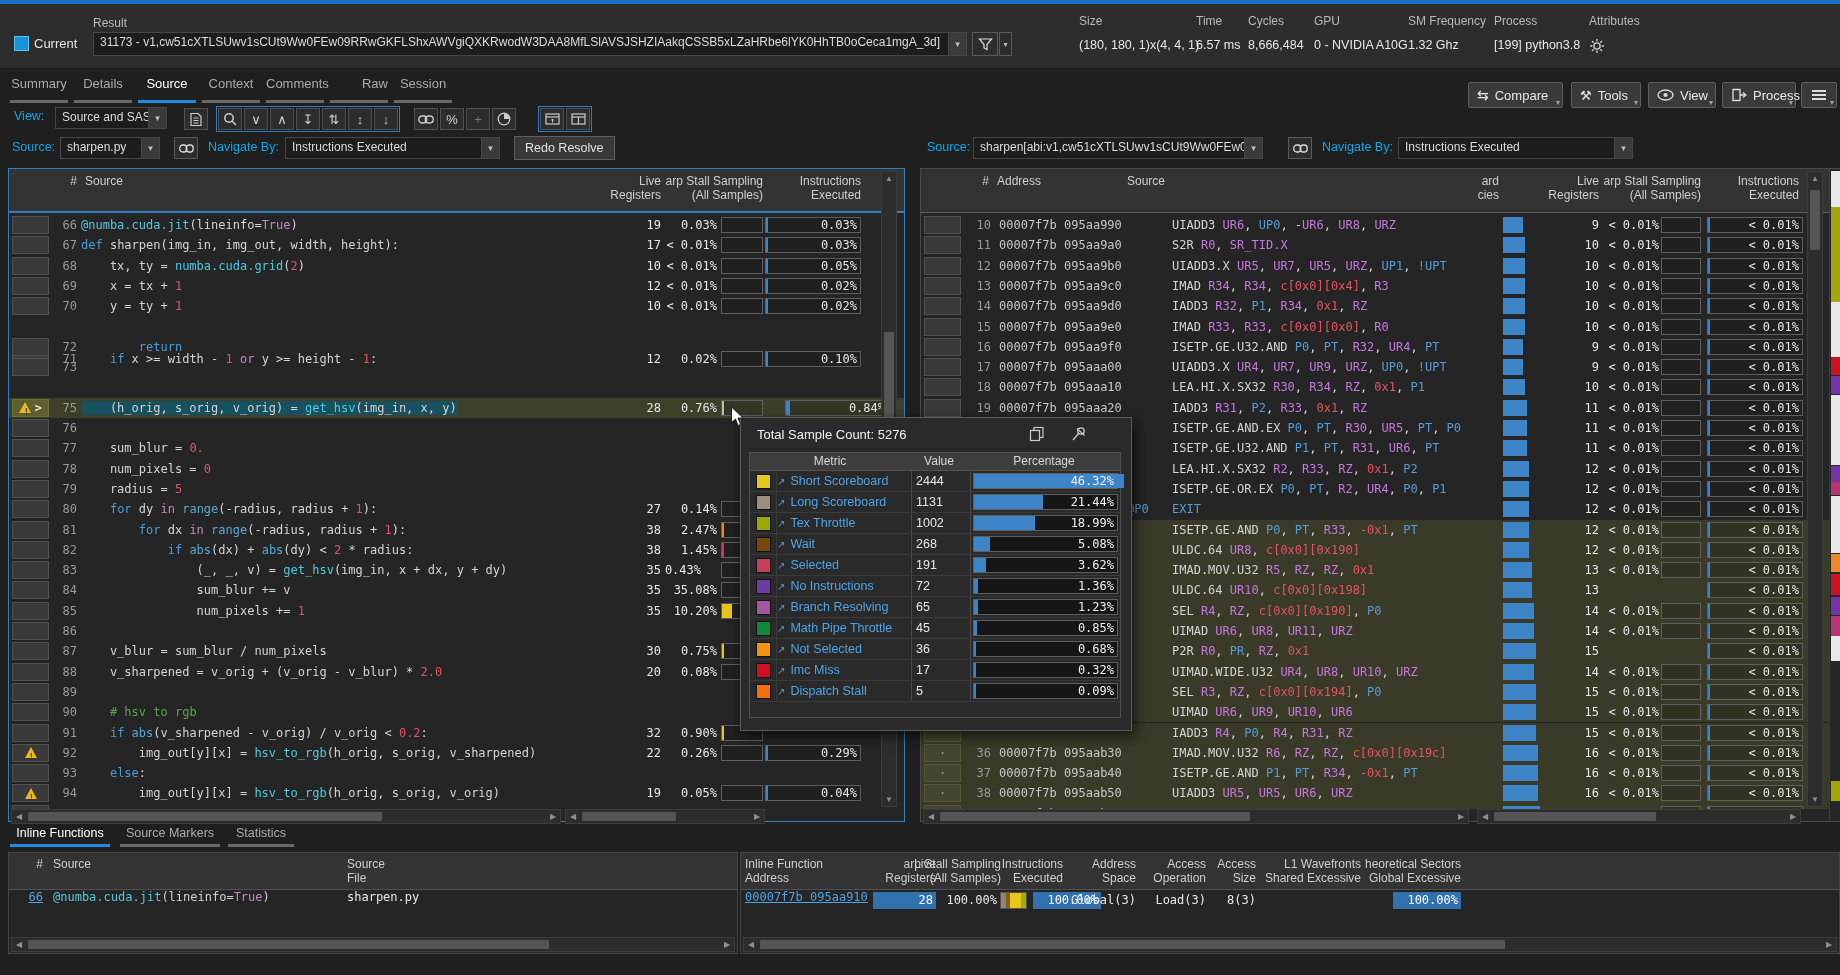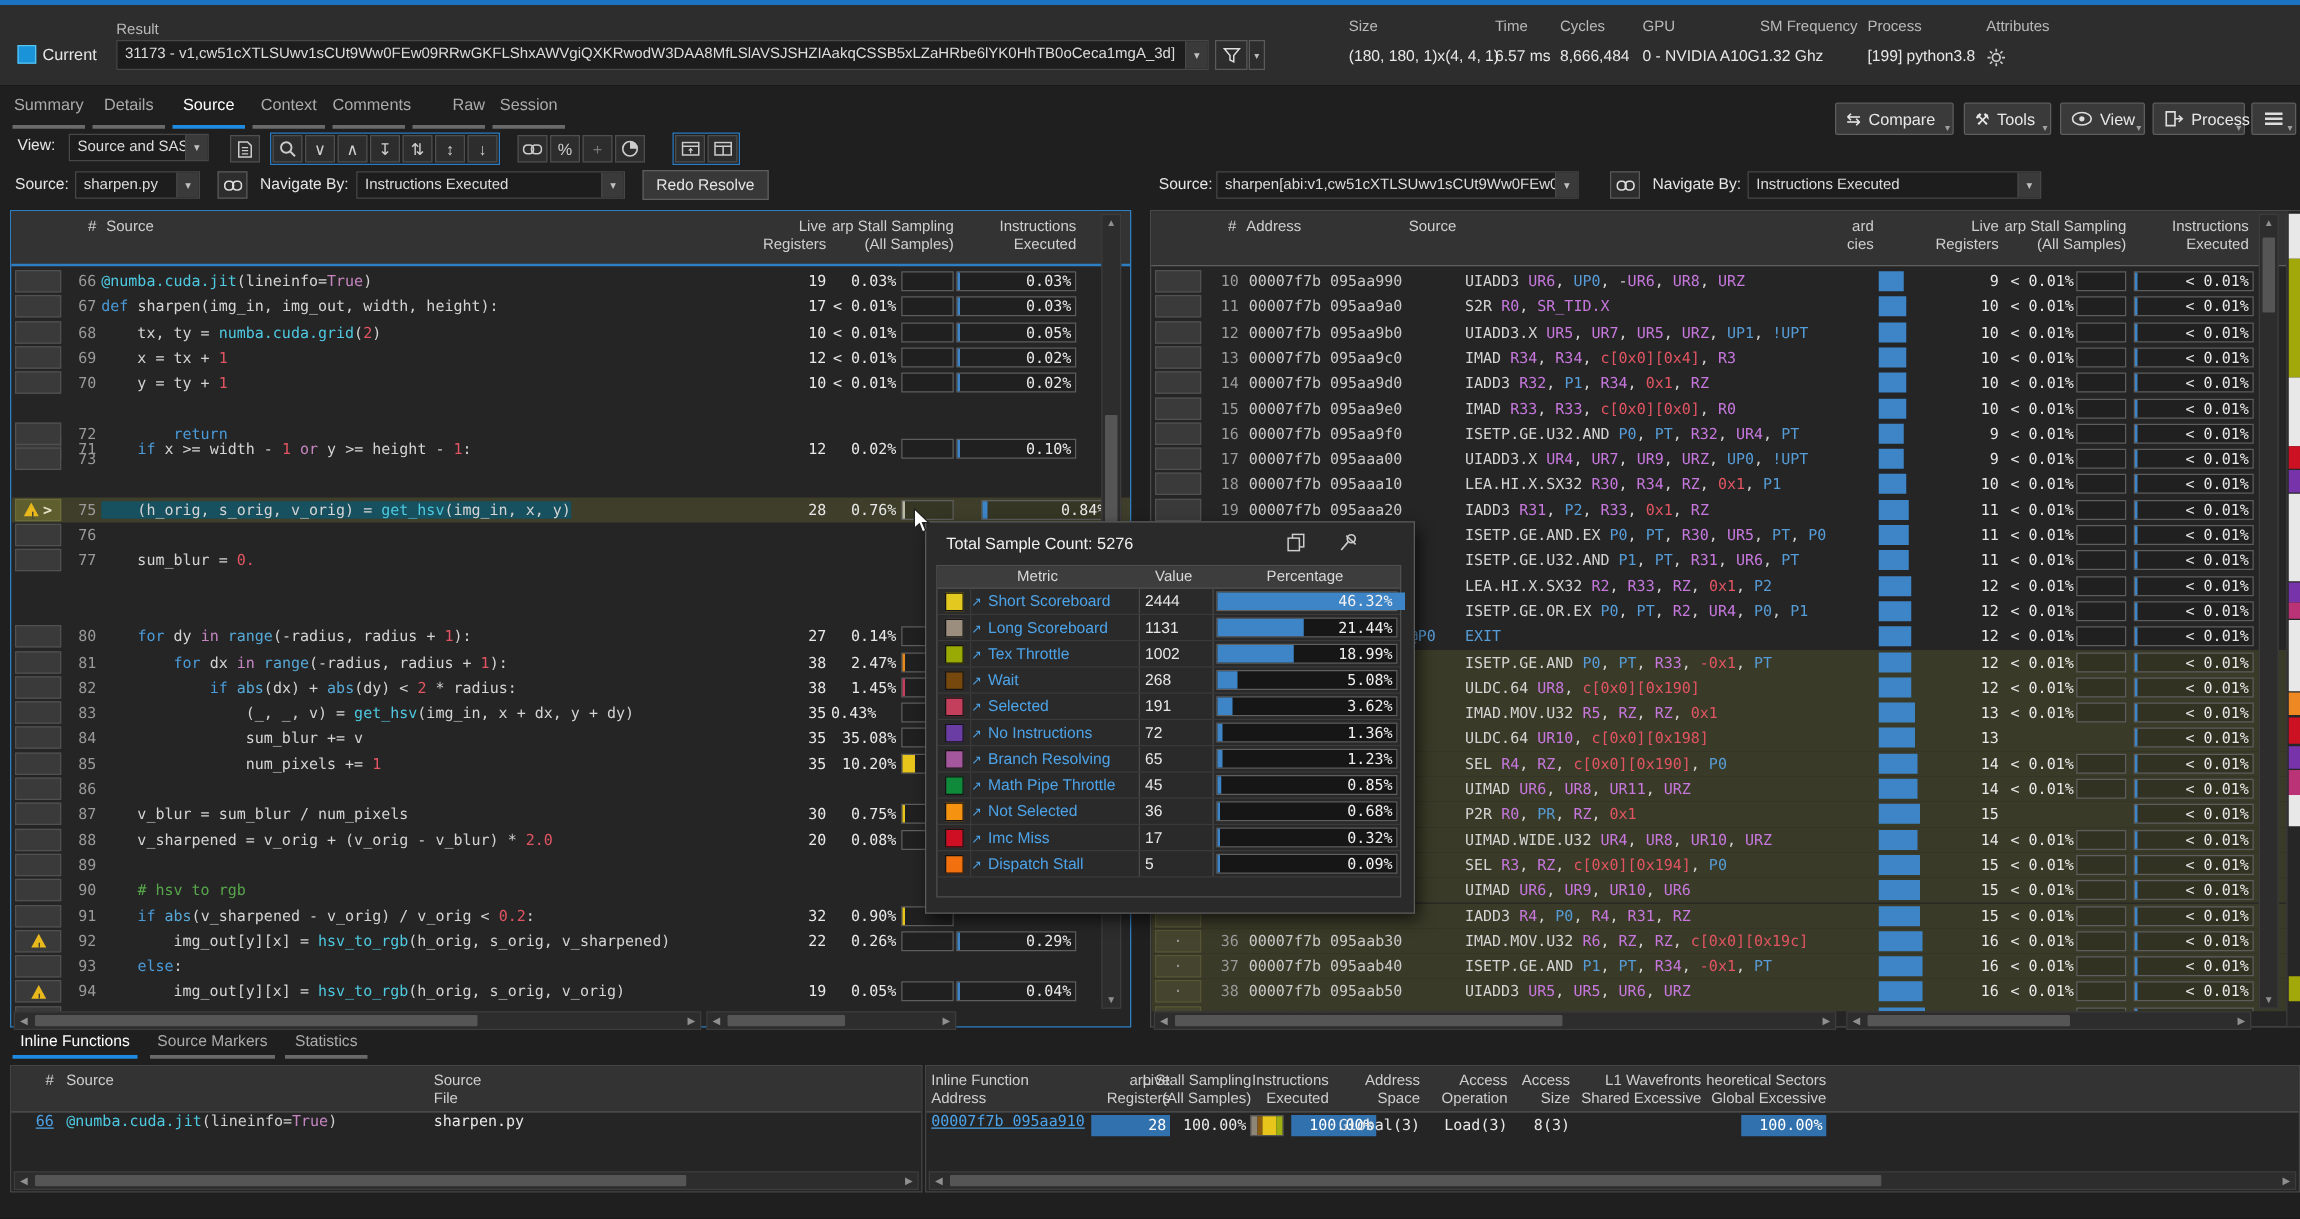--- a/index.html
+++ b/index.html
@@ -29,21 +29,21 @@
   .tab.active .ul{background:#1f8ae0}
   .abtn{position:absolute;top:6px;height:26px;background:#3a3a3a;border:1px solid #5e5e5e;border-radius:2px;color:#e8e8e8;font-size:13px;display:flex;align-items:center;gap:6px;padding:0 14px 0 8px;box-sizing:border-box}
   .abtn .mini{position:absolute;right:2px;bottom:0px;font-size:8px;color:#a0a0a0}
   
   #toolbar{left:0;top:106px;width:1840px;height:28px}
   .tbtn{position:relative;width:24px;height:22px;background:#2d2d2d;border:1px solid #4f4f4f;color:#cfcfcf;font-size:13px;display:flex;align-items:center;justify-content:center;box-sizing:border-box}
   .tgroup{position:absolute;top:0;display:flex;gap:2px;padding:1px;border:1px solid transparent}
   .tgroup.bordered{border-color:#2a7bc0}
   
   #selrow{left:0;top:136px;width:1840px;height:26px}
-  .slabel{position:absolute;font-size:12.5px;color:#e5e5e5;top:4px}
+  .slabel{position:absolute;font-size:12.5px;color:#0ea5e9;top:4px}
   .pbtn{position:absolute;top:0;height:24px;background:#383838;border:1px solid #5e5e5e;color:#e4e4e4;font-size:12.5px;display:flex;align-items:center;padding:0 10px;box-sizing:border-box}
   
   .panel{position:absolute;background:#252526;border:1px solid #4a4a4a;box-sizing:border-box}
   #lpanel{left:8px;top:168px;width:897px;height:654px;border-color:#2e7fc2}
   #rpanel{left:920px;top:168px;width:920px;height:654px}
   .phead{position:absolute;left:0;top:0;right:0;height:44px;background:#333333;border-bottom:1px solid #5f5f5f;box-sizing:border-box}
   #lpanel .phead{border-bottom:2px solid #2e7fc2}
   .hcell{position:absolute;color:#cfcfcf;font-size:12px;line-height:14px;white-space:nowrap}
   .rows{position:absolute;left:0;top:46px;width:100%;height:594px;overflow:hidden}
   .srow{position:absolute;left:0;width:100%;height:20.3px;font-family:"DejaVu Sans Mono",monospace;font-size:12px;line-height:20.3px;white-space:nowrap}
@@ -450,20 +450,30 @@
         <div class="srow" style="top: 203px;">
           <div class="gcell"></div>
           <span class="lnum" style="left:44px;width:24px">76</span>
           <span class="codespan" style="left:72px"></span>
         </div>
         <div class="srow" style="top: 223.3px;">
           <div class="gcell"></div>
           <span class="lnum" style="left:44px;width:24px">77</span>
           <span class="codespan" style="left:72px">    sum_blur = <span class="c-num">0.</span></span>
         </div>
+        <div class="srow" style="top: 243.6px;">
+          <div class="gcell"></div>
+          <span class="lnum" style="left:44px;width:24px">78</span>
+          <span class="codespan" style="left:72px">    num_pixels = <span class="c-num">0</span></span>
+        </div>
+        <div class="srow" style="top: 263.9px;">
+          <div class="gcell"></div>
+          <span class="lnum" style="left:44px;width:24px">79</span>
+          <span class="codespan" style="left:72px">    radius = <span class="c-num">5</span></span>
+        </div>
         <div class="srow" style="top: 284.2px;">
           <div class="gcell"></div>
           <span class="lnum" style="left:44px;width:24px">80</span>
           <span class="codespan" style="left:72px">    <span class="c-kw">for</span> dy <span class="c-mag">in</span> <span class="c-bi">range</span>(-radius, radius + <span class="c-num">1</span>):</span>
           <span class="valr mono" style="left:554px;width:98px">27</span>
           <span class="valr mono" style="left:640px;width:68px">0.14%</span>
           <div class="mbox" style="left:712px;width:42px"></div>
         </div>
         <div class="srow" style="top: 304.5px;">
           <div class="gcell"></div>

